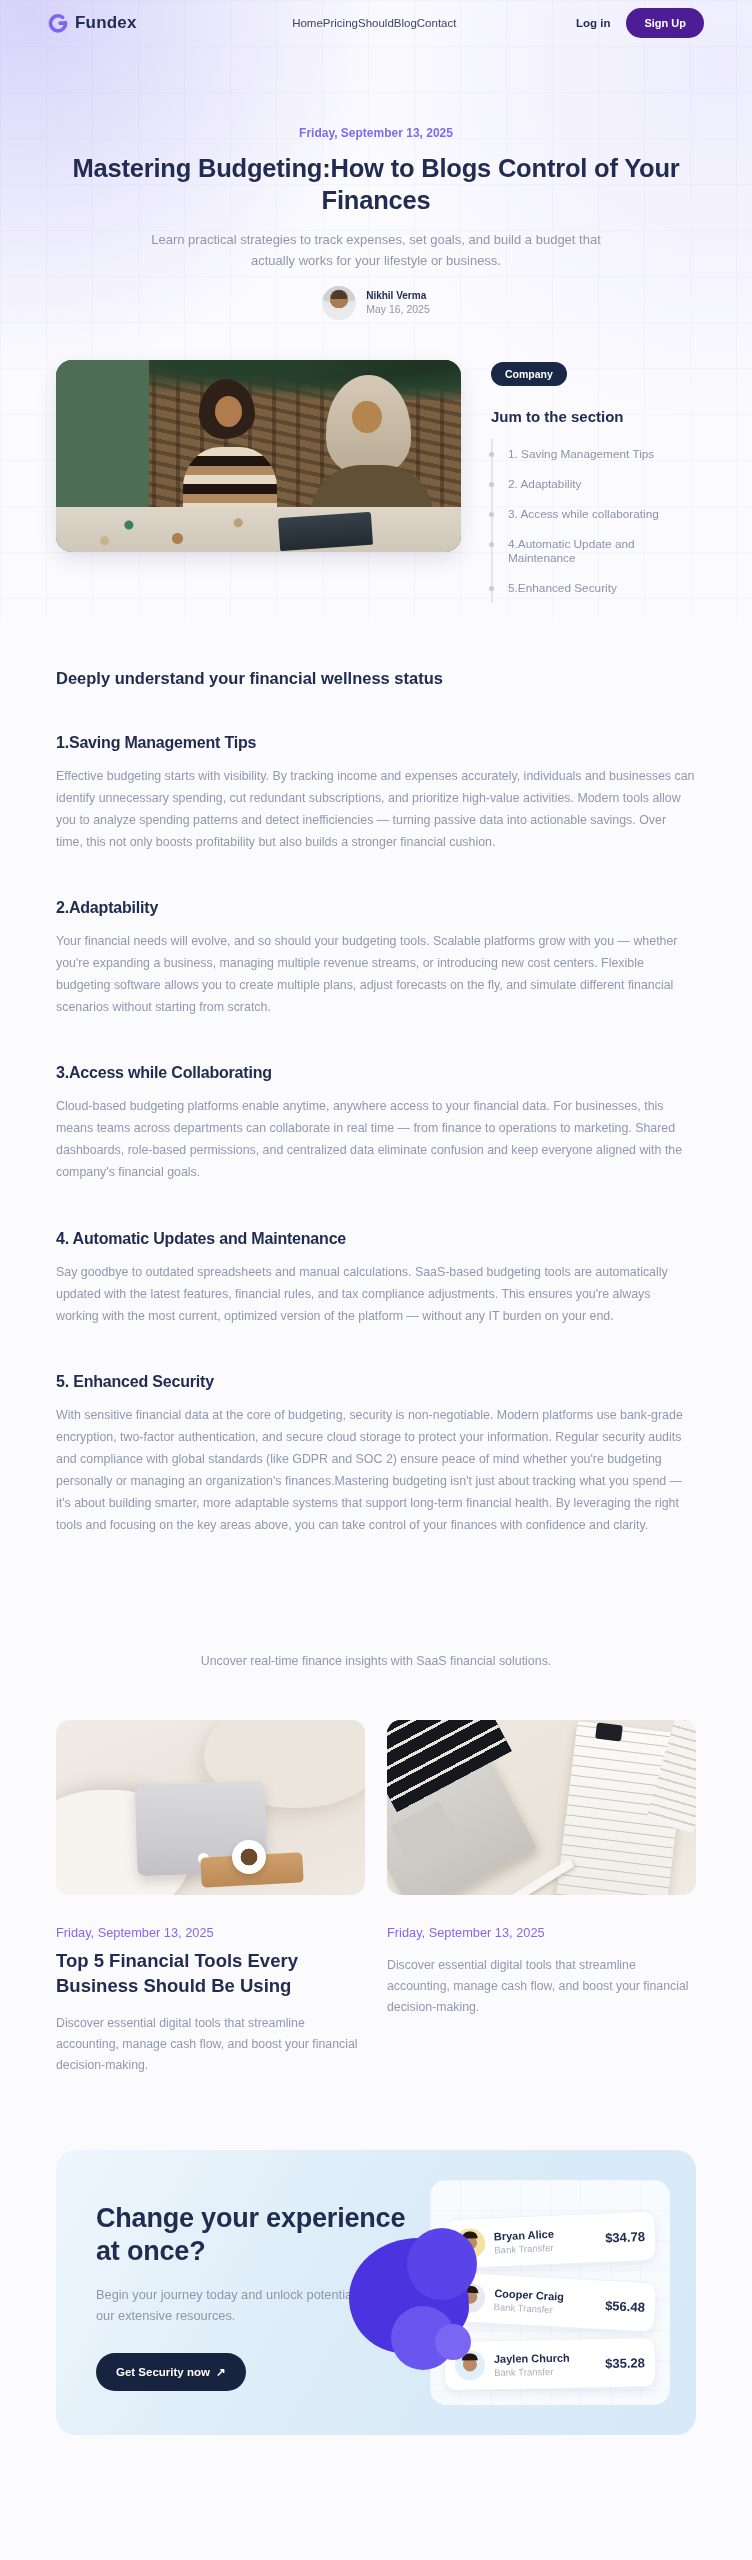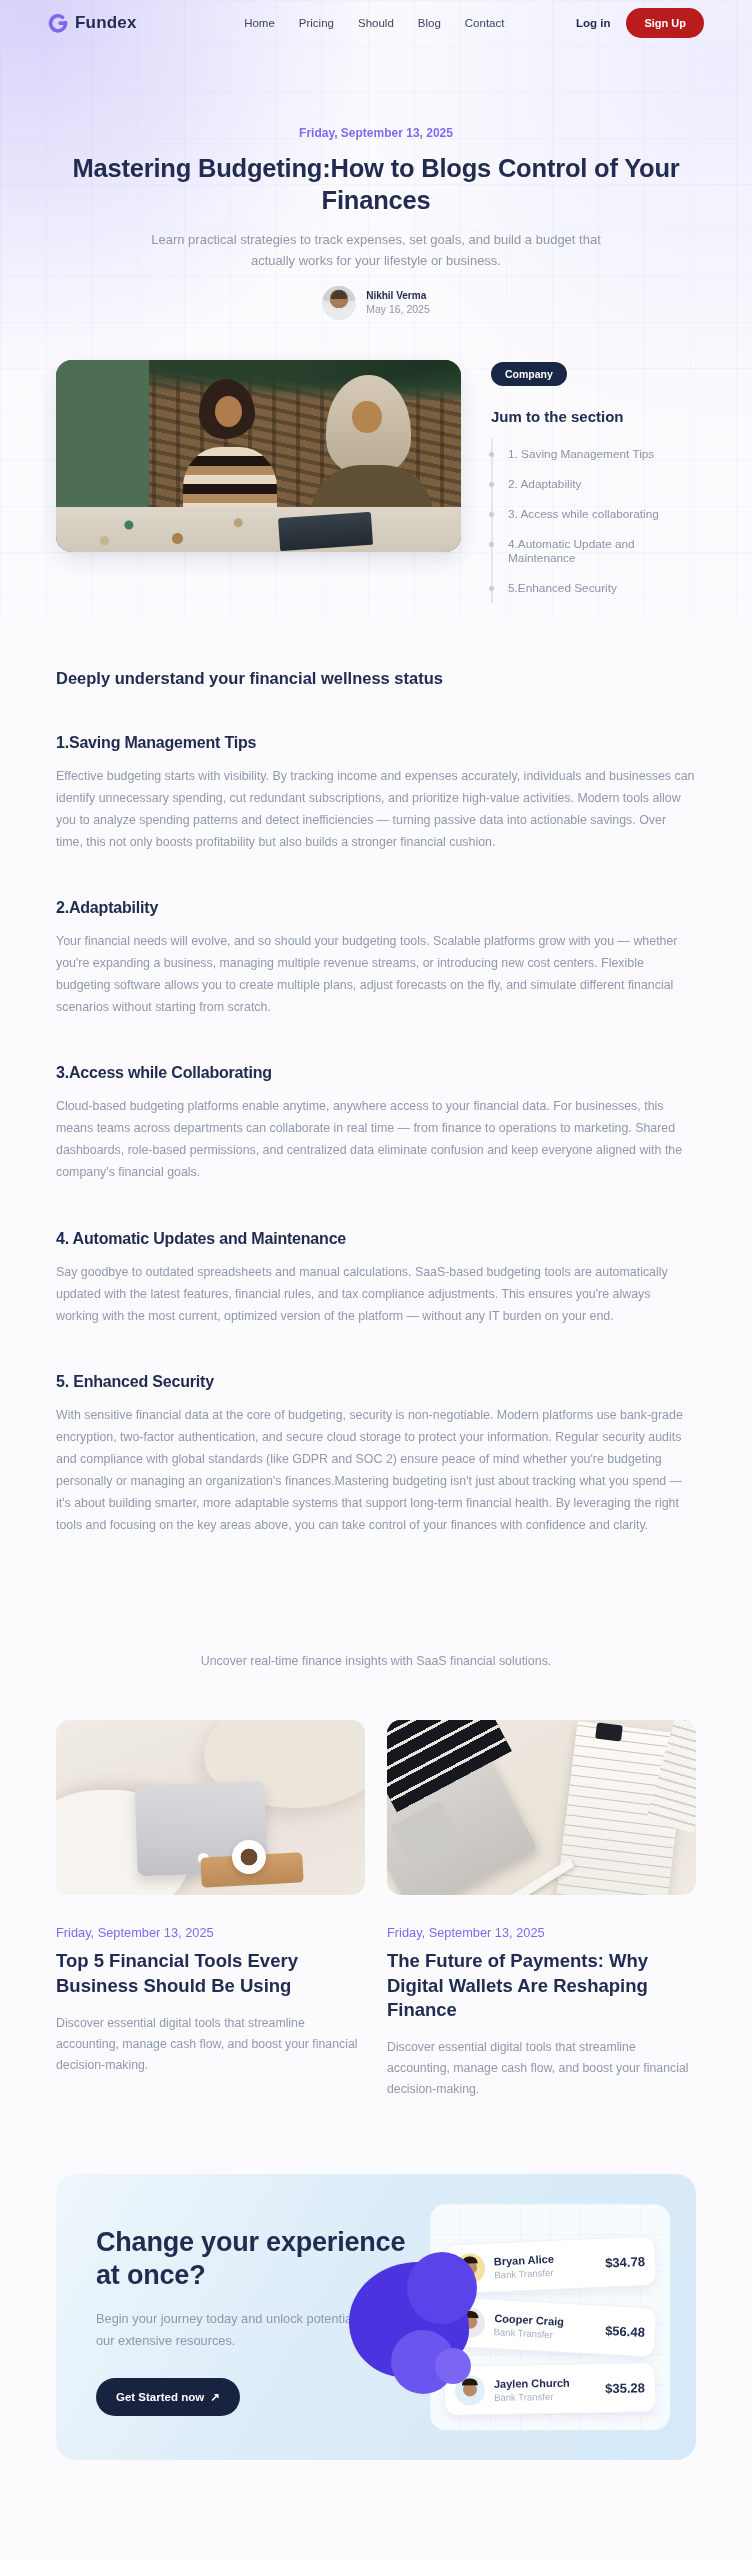--- a/index.html
+++ b/index.html
@@ -19,25 +19,25 @@
     background-size:auto,auto,46px 46px,46px 46px;
   }
   .layer { position:relative; z-index:1; }
   .container { width:640px; margin:0 auto; }
 
   
   header { display:flex; align-items:center; justify-content:space-between; padding:8px 48px 6px 48px; }
   .brand { display:flex; align-items:center; gap:7px; }
   .brand svg { display:block; }
   .brand-name { font-size:17px; font-weight:700; color:#232d52; letter-spacing:.2px; }
-  nav { display:flex; gap:24px; margin-left:36px; }
+  nav { display:flex; margin-left:36px; }
   nav a { font-size:11.5px; color:#3c4562; text-decoration:none; }
   .header-right { display:flex; align-items:center; gap:16px; }
   .login-link { font-size:11.5px; color:#232d52; text-decoration:none; font-weight:600; }
-  .signup-btn { background:#b91c1c; color:#fff; font-size:11px; font-weight:600; border:none;
+  .signup-btn { background:#4c1d95; color:#fff; font-size:11px; font-weight:600; border:none;
     border-radius:16px; padding:9px 18px; cursor:pointer; }
 
   
   .hero { text-align:center; padding-top:82px; }
   .hero-date { font-size:12px; color:#7a6cf0; font-weight:600; }
   .hero-title { font-size:25.5px; line-height:1.25; font-weight:700; color:#222c50; margin-top:13px; letter-spacing:-.2px; }
   .hero-sub { font-size:13px; line-height:1.65; color:#8f97ab; margin:12px auto 0; width:470px; }
   .author { display:flex; align-items:center; justify-content:center; gap:10px; margin-top:14px; }
   .avatar { width:34px; height:34px; border-radius:50%; background:
       radial-gradient(circle at 50% 38%, #a97c55 34%, transparent 35%),
@@ -307,32 +307,31 @@
         <div class="card-img desk">
           <div class="lapbody"></div>
             <div class="keys"></div>
             <div class="pad"></div>
           <div class="notebook"></div>
             <div class="clip"></div>
             <div class="pages"></div>
             <div class="ruler"></div>
         </div>
         <div class="card-date">Friday, September 13, 2025</div>
-        <div class="card-title">The Future of Payments: Why Digital Wallets Are Reshaping Finance</div>
         <div class="card-desc">Discover essential digital tools that streamline accounting, manage cash flow, and boost your financial decision-making.</div>
       </div>
     </div>
   </section>
 
   <section class="cta container">
     <div class="cta-left">
       <h2 class="cta-title">Change your experience at once?</h2>
       <p class="cta-text">Begin your journey today and unlock potential with our extensive resources.</p>
       <button class="cta-btn">
-        <span>Get Started now</span>
+        <span>Get Security now</span>
         <span>↗</span>
       </button>
     </div>
 
     <div class="tx-wrap">
       <div class="cta-blob">
         <div class="b1"></div>
           <div class="b2"></div>
           <div class="b3"></div>
           <div class="b4"></div>

